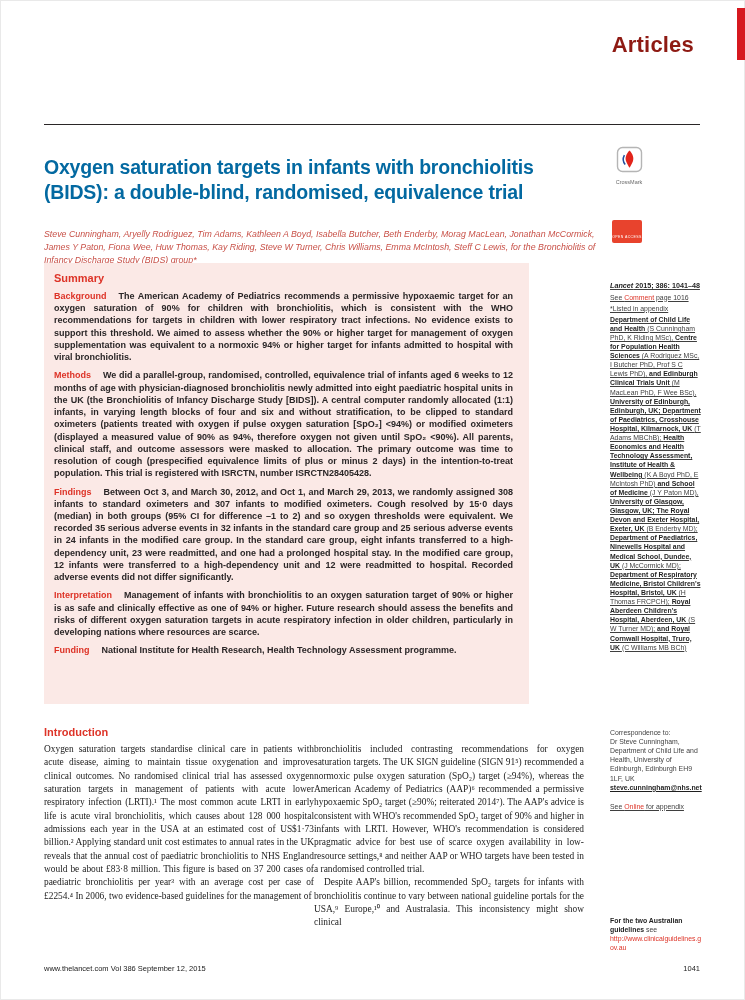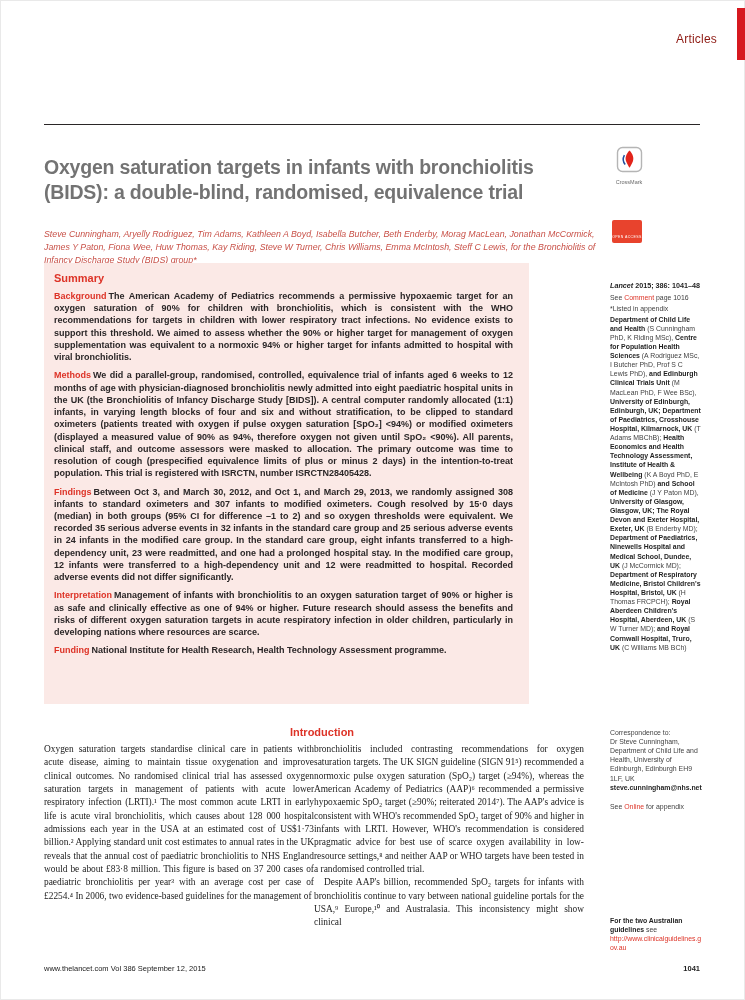--- a/index.html
+++ b/index.html
@@ -4,28 +4,28 @@
 <style>
   html,body { margin:0; padding:0; background:#ffffff; }
   .page {
     position:relative; width:745px; height:1000px; background:#ffffff;
     font-family:"Liberation Sans", sans-serif; overflow:hidden;
     box-shadow: inset 0 0 0 1px #e9e9e9;
   }
   
   .section-tab { position:absolute; top:8px; right:0; width:8px; height:52px; background:#d6181f; }
   .section-header {
-    position:absolute; top:32px; right:28px; font-size:12px; font-weight:normal;
+    position:absolute; top:32px; right:51px; font-size:22px; font-weight:bold;
     color:#8e1a13; letter-spacing:0.2px;
   }
   .header-rule { position:absolute; top:124px; left:44px; width:656px; border-top:1.6px solid #2a2627; }
 
   .page-title {
     position:absolute; top:142px; left:44px; width:556px;
-    font-size:19.5px; font-weight:bold; color:#737373; line-height:1.28; letter-spacing:-0.2px;
+    font-size:19.5px; font-weight:bold; color:#0369a1; line-height:1.28; letter-spacing:-0.2px;
   }
   .author-list {
     position:absolute; top:196px; left:44px; width:552px;
     font-size:8.8px; font-style:italic; color:#c85148; line-height:1.5;margin-top:32px;
   }
 
   
   .crossmark { position:absolute; top:146px; left:612px; width:34px; text-align:center; cursor:pointer; }
   .crossmark-caption { display:block; font-size:5.5px; color:#6b6b6b; margin-top:2px; }
   .oa-badge {
@@ -38,51 +38,51 @@
   
   .summary {
     position:absolute; top:263px; left:44px; width:485px; height:441px;
     background:#fbe9e6; box-sizing:border-box; padding:9px 16px 8px 10px; overflow:hidden;
   }
   .summary-heading { margin:0 0 6px 0; font-size:11px; font-weight:bold; color:#dd3327; }
   .summary p {
     margin:0 0 6px 0; font-size:9px; font-weight:bold; color:#2a2627;
     line-height:1.36; text-align:justify;
   }
-  .sum-label { color:#dd3327; margin-right:2px; }
+  .sum-label { color:#dd3327; margin-right:12px; }
 
   
   .side-block { position:absolute; left:610px; width:92px; font-size:6.9px; line-height:1.32; color:#3f3f3f; }
   .side-a { top:281px; max-height:430px; overflow:hidden; }
   .side-b { top:728px; }
   .side-c { top:916px; }
-  .side-item { margin-bottom:2px; }
+  .side-item { margin-bottom:2px;text-decoration:underline; }
   .citation { font-size:7.2px; }
   .seg-bold { font-weight:bold; color:#1f1f1f; }
   .seg-red { color:#dd3327; }
   .seg-italic { font-style:italic; }
   .affiliations { margin-top:2px; }
   .corr-email { font-weight:bold; color:#1f1f1f; word-wrap:break-word; cursor:pointer; }
   .link-line { cursor:pointer; }
   .guidelines-url { color:#dd3327; word-wrap:break-word; cursor:pointer; }
 
   
   .introduction { position:absolute; top:726px; left:44px; width:556px; }
-  .intro-heading { margin:0 0 5px 0; font-size:11px; font-weight:bold; color:#dd3327; font-family:"Liberation Sans", sans-serif;text-align:center; }
+  .intro-heading { margin:0 0 5px 0; font-size:11px; font-weight:bold; color:#dd3327; font-family:"Liberation Sans", sans-serif; }
   .intro-cols { display:flex; gap:0; }
   .intro-col {
     width:270px; font-family:"Liberation Serif", serif; font-size:9.4px;
     color:#222222; line-height:1.42; text-align:justify;
   }
   .intro-col p { margin:0; }
   .intro-col p + p { text-indent:10px; }
 
   
   .footer-left { position:absolute; bottom:27px; left:44px; font-size:7.5px; font-weight:normal; color:#222; }
-  .footer-right { position:absolute; bottom:27px; right:45px; font-size:7.5px; font-weight:bold; color:#222; }
+  .footer-right { position:absolute; bottom:27px; right:45px; font-size:7.5px; font-weight:normal; color:#222; }
 </style>
 </head>
 <body>
 
 <div class="page">
 
   <div class="section-tab"></div>
   <div class="section-header">Articles</div>
   <div class="header-rule"></div>
 

